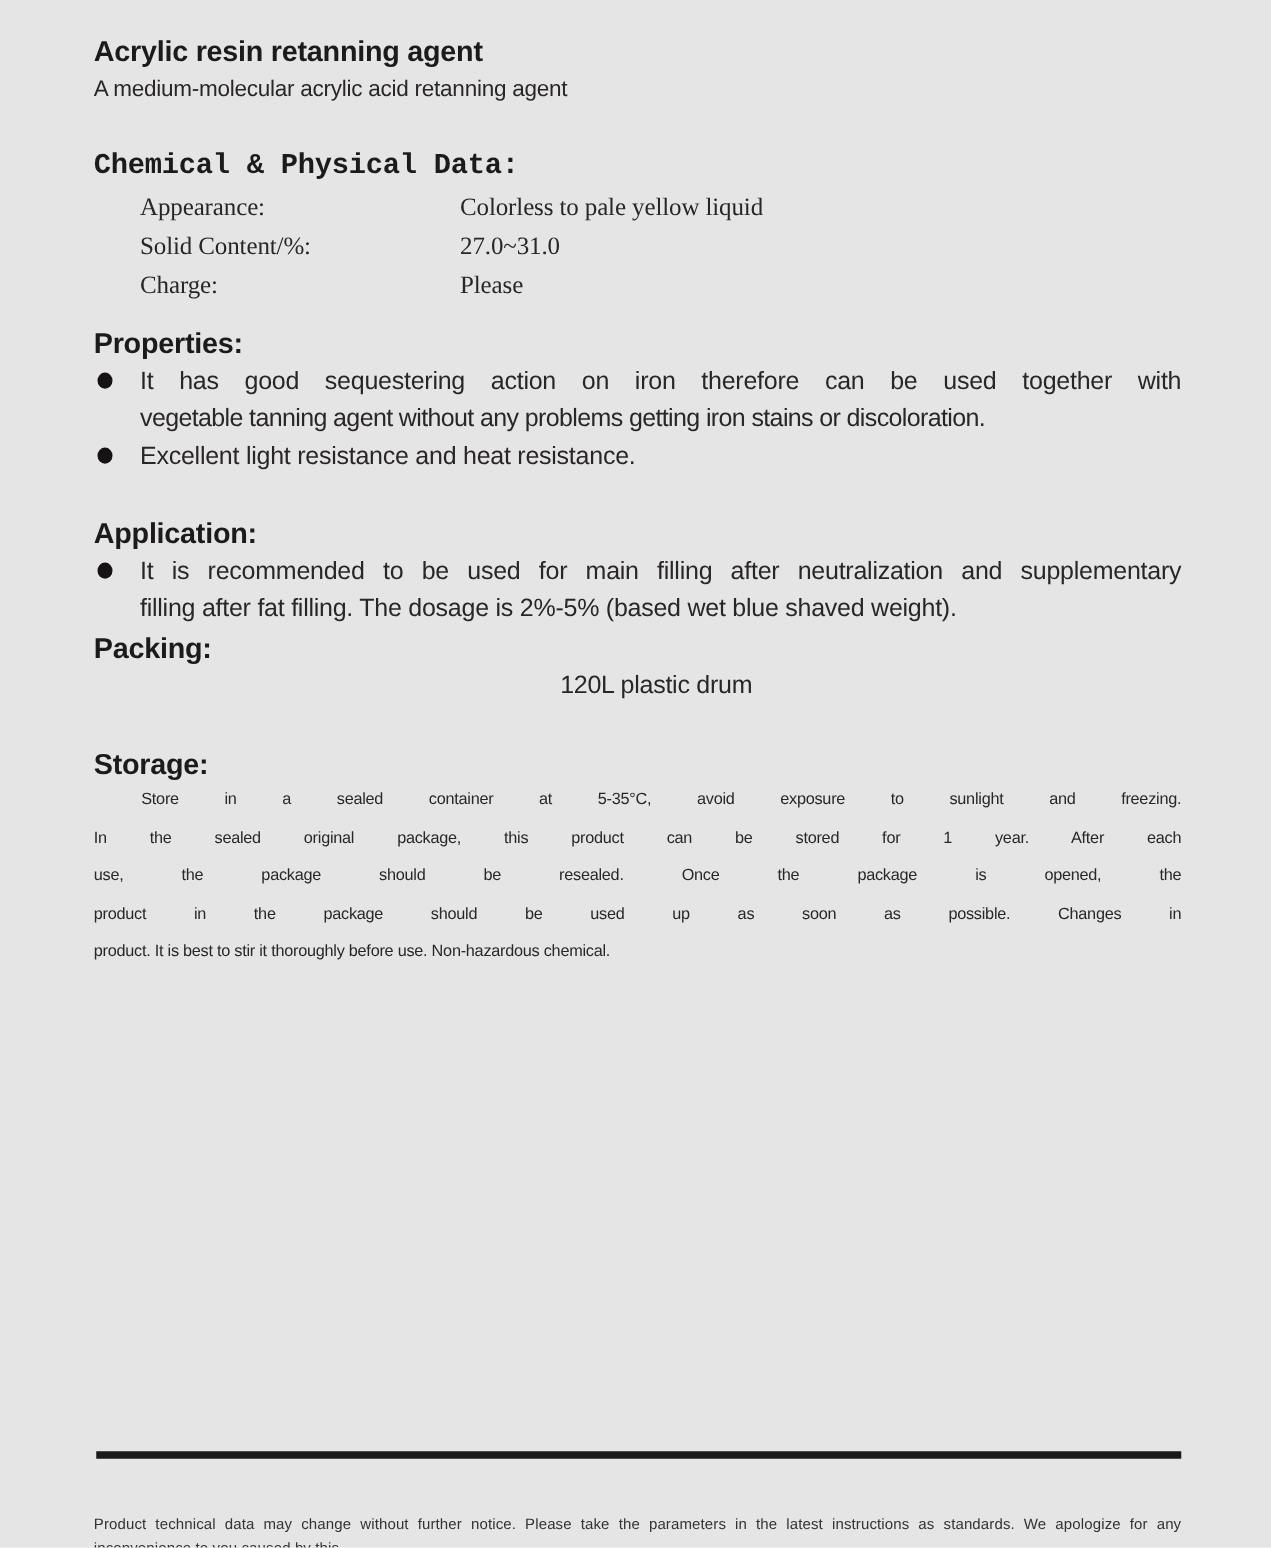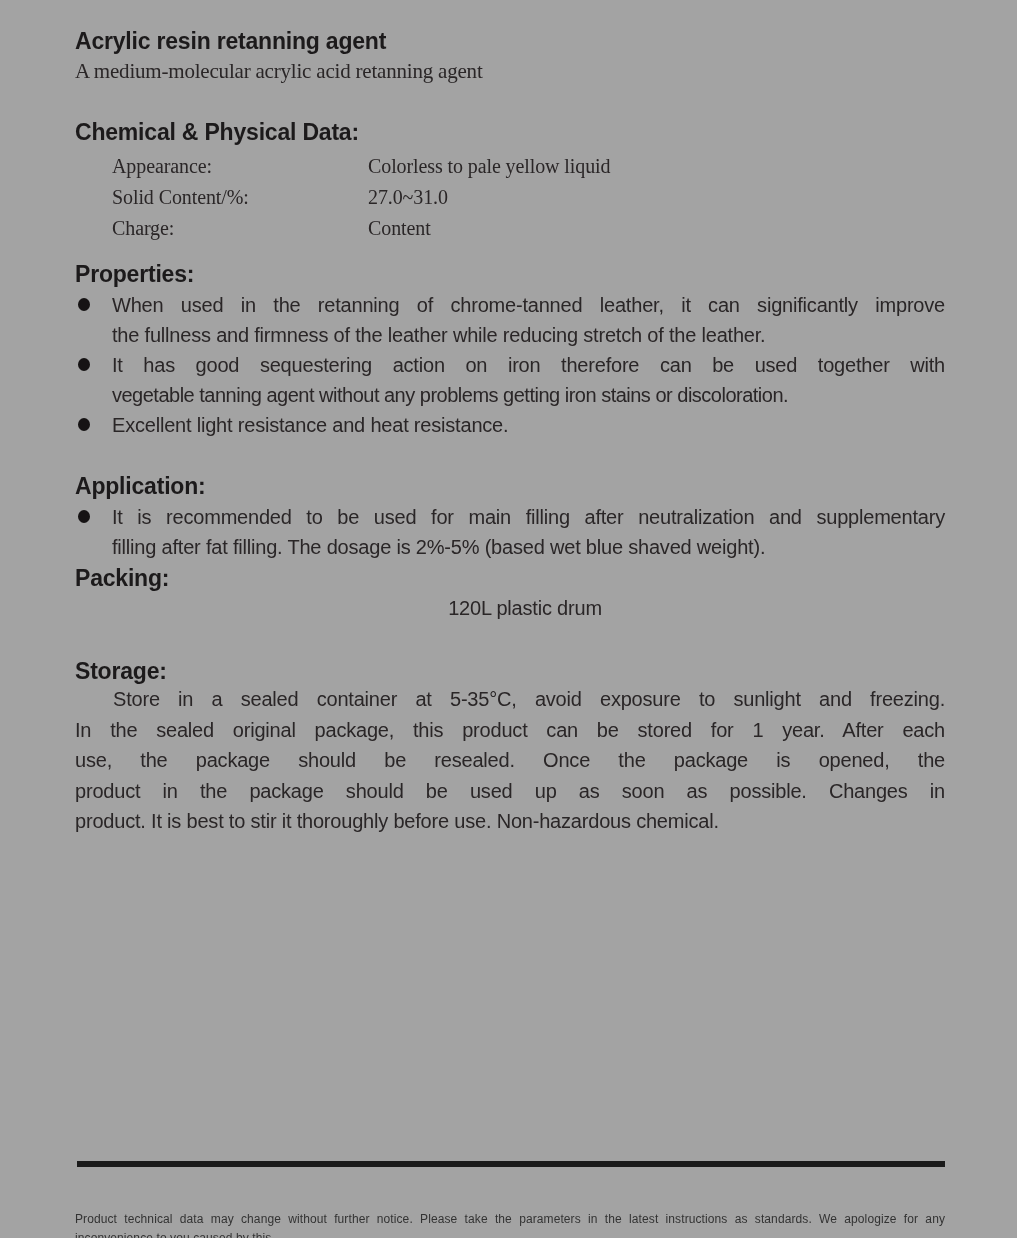--- a/index.html
+++ b/index.html
@@ -4,34 +4,34 @@
 <style>
   html, body { margin: 0; padding: 0; }
   body {
     width: 1017px; height: 1238px;
     background: #ffffff;
     font-family: "Liberation Sans", sans-serif;
     color: #2a2627;
     position: relative;
     overflow: hidden;
   }
-  .doc { position: absolute; inset: 0; background: #a3a3a3; }
+  .doc { position: absolute; inset: 0; background: #e5e5e5; }
   .content { padding: 26px 72px 0 75px; }
 
   .title {
     font-size: 23px; font-weight: 700; line-height: 30px;
     color: #1c1a1b; letter-spacing: -0.2px;
   }
-  .subtitle { font-size: 21px; line-height: 30px; letter-spacing: -0.2px; font-family: Liberation Serif, serif; }
+  .subtitle { font-size: 18px; line-height: 30px; letter-spacing: -0.2px; }
 
   .section-heading {
     font-size: 23px; font-weight: 700; line-height: 32px;
     color: #1c1a1b; letter-spacing: -0.2px;
   }
-  .m-chem  { margin-top: 30px; }
+  .m-chem  { margin-top: 30px; font-family: Liberation Mono, monospace; }
   .m-props { margin-top: 14px; }
   .m-app   { margin-top: 30px; }
   .m-pack  { }
   .m-store { margin-top: 36px; line-height: 26px; }
 
   .spec-rows { margin-top: 3px; font-family: Liberation Serif, serif; }
   .spec-row { padding-left: 37px; font-size: 20px; line-height: 31px; letter-spacing: -0.1px; }
   .spec-label { display: inline-block; width: 256px; }
 
   .bullet-item { position: relative; padding-left: 37px; }
@@ -39,21 +39,21 @@
     position: absolute; left: 3px; top: 8px;
     width: 12px; height: 13px; border-radius: 50%;
     background: #161314;
   }
   .line { font-size: 20px; line-height: 30px; letter-spacing: -0.2px; }
   .fill { text-align: justify; text-align-last: justify; }
   .tight { letter-spacing: -0.5px; }
 
   .packing-text { padding-left: 30px; font-size: 20px; line-height: 28px; letter-spacing: -0.2px; text-align: center; }
 
-  .storage-line { font-size: 20px; line-height: 30.5px; letter-spacing: -0.2px; }
+  .storage-line { font-size: 13px; line-height: 30.5px; letter-spacing: -0.2px; }
   .indent { padding-left: 38px; }
 
   .footer-divider {
     position: absolute; left: 77px; top: 1161px;
     width: 868px; height: 6px; background: #1a1a1a;
   }
   .footer-note { position: absolute; left: 75px; top: 1210px; width: 870px; }
   .footer-line { font-size: 12px; line-height: 19px; letter-spacing: 0.1px; color: #333333; }
 </style>
 </head>
@@ -67,31 +67,26 @@
 
     <div class="section-heading m-chem">Chemical &amp; Physical Data:</div>
     <div class="spec-rows">
       <div class="spec-row">
         <span class="spec-label">Appearance:</span><span class="spec-value">Colorless to pale yellow liquid</span>
       </div>
       <div class="spec-row">
         <span class="spec-label">Solid Content/%:</span><span class="spec-value">27.0~31.0</span>
       </div>
       <div class="spec-row">
-        <span class="spec-label">Charge:</span><span class="spec-value">Content</span>
+        <span class="spec-label">Charge:</span><span class="spec-value">Please</span>
       </div>
     </div>
 
     <div class="section-heading m-props">Properties:</div>
     <div>
-      <div class="bullet-item">
-        <span class="bullet-dot"></span>
-        <div class="line fill">When used in the retanning of chrome-tanned leather, it can significantly improve</div>
-        <div class="line">the fullness and firmness of the leather while reducing stretch of the leather.</div>
-      </div>
       <div class="bullet-item">
         <span class="bullet-dot"></span>
         <div class="line fill">It has good sequestering action on iron therefore can be used together with</div>
         <div class="line tight">vegetable tanning agent without any problems getting iron stains or discoloration.</div>
       </div>
       <div class="bullet-item">
         <span class="bullet-dot"></span>
         <div class="line">Excellent light resistance and heat resistance.</div>
       </div>
     </div>

